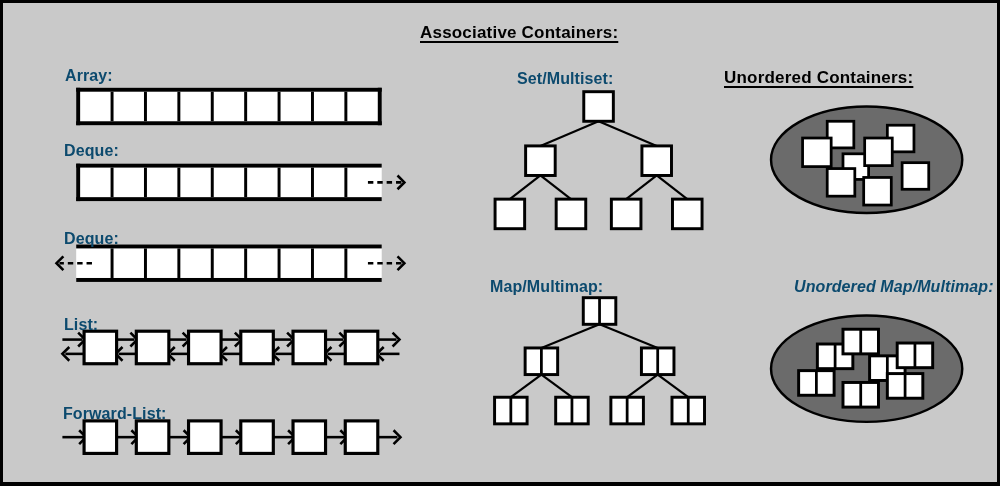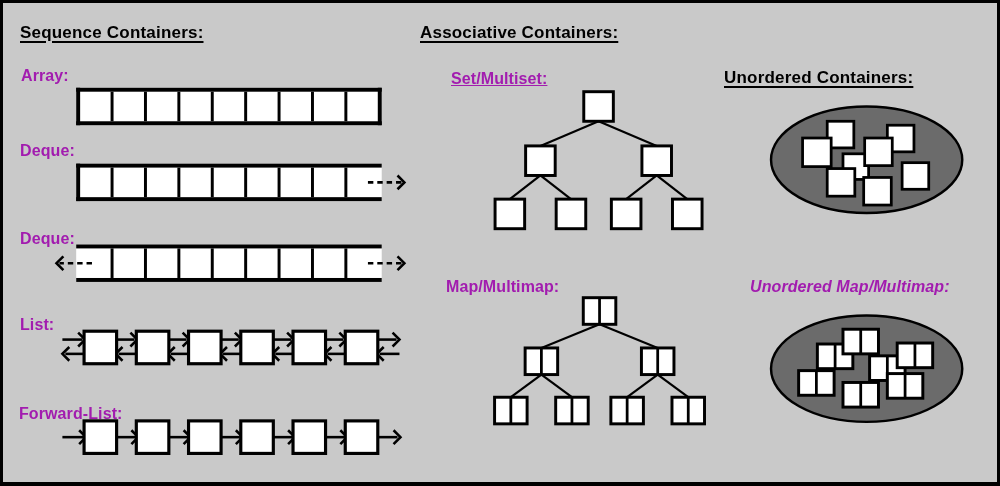--- a/index.html
+++ b/index.html
@@ -12,21 +12,21 @@
   }
   .canvas svg { position:absolute; left:0; top:0; width:100%; height:100%; }
   .header {
     position:absolute; font-weight:bold; font-size:17px; line-height:17px;
     color:#000; white-space:nowrap;
     text-decoration:underline; text-decoration-thickness:2px; text-underline-offset:3px;
     letter-spacing:0.2px;
   }
   .sublabel {
     position:absolute; font-weight:bold; font-size:16px; line-height:16px;
-    color:#a21caf; white-space:nowrap; letter-spacing:0.1px;
+    color:#0c4a6e; white-space:nowrap; letter-spacing:0.1px;margin-left:44px;
   }
 </style>
 </head>
 <body>
 
 <div class="canvas" style="background: rgb(201, 201, 201); border-color: rgb(0, 0, 0);">
   <svg id="diagram-svg" viewBox="0 0 1000 486">
       <g>
         <rect x="70" y="86" width="310" height="38" fill="#ffffff"></rect>
         <rect x="70" y="86" width="310" height="4" fill="#000000"></rect>
@@ -193,27 +193,26 @@
         <line x1="921" y1="345" x2="921" y2="370" stroke="#000000" stroke-width="2.8"></line>
         <rect x="803" y="373" width="36" height="25" fill="#ffffff" stroke="#000000" stroke-width="3"></rect>
         <line x1="821" y1="373" x2="821" y2="398" stroke="#000000" stroke-width="2.8"></line>
         <rect x="893" y="376" width="36" height="25" fill="#ffffff" stroke="#000000" stroke-width="3"></rect>
         <line x1="911" y1="376" x2="911" y2="401" stroke="#000000" stroke-width="2.8"></line>
         <rect x="848" y="385" width="36" height="25" fill="#ffffff" stroke="#000000" stroke-width="3"></rect>
         <line x1="866" y1="385" x2="866" y2="410" stroke="#000000" stroke-width="2.8"></line>
       </g>
     </svg>
 
-  <div class="header" style="left:17px;  top:21px;">Sequence Containers:</div>
   <div class="header" style="left:417px; top:21px;">Associative Containers:</div>
   <div class="header" style="left:721px; top:21px;margin-top:45px;">Unordered Containers:</div>
 
   <div class="sublabel" style="left:18px;  top:65px;">Array:</div>
   <div class="sublabel" style="left:17px;  top:140px;">Deque:</div>
   <div class="sublabel" style="left:17px;  top:228px;">Deque:</div>
   <div class="sublabel" style="left:17px;  top:314px;">List:</div>
   <div class="sublabel" style="left:16px;  top:403px;">Forward-List:</div>
 
-  <div class="sublabel" style="left:448px; top:68px;text-decoration:underline;">Set/Multiset:</div>
+  <div class="sublabel" style="left:470px; top:68px;">Set/Multiset:</div>
   <div class="sublabel" style="left:443px; top:276px;">Map/Multimap:</div>
 
   <div class="sublabel" style="left:747px; top:276px;font-style:italic;">Unordered Map/Multimap:</div>
 </div>
 
 </body></html>

